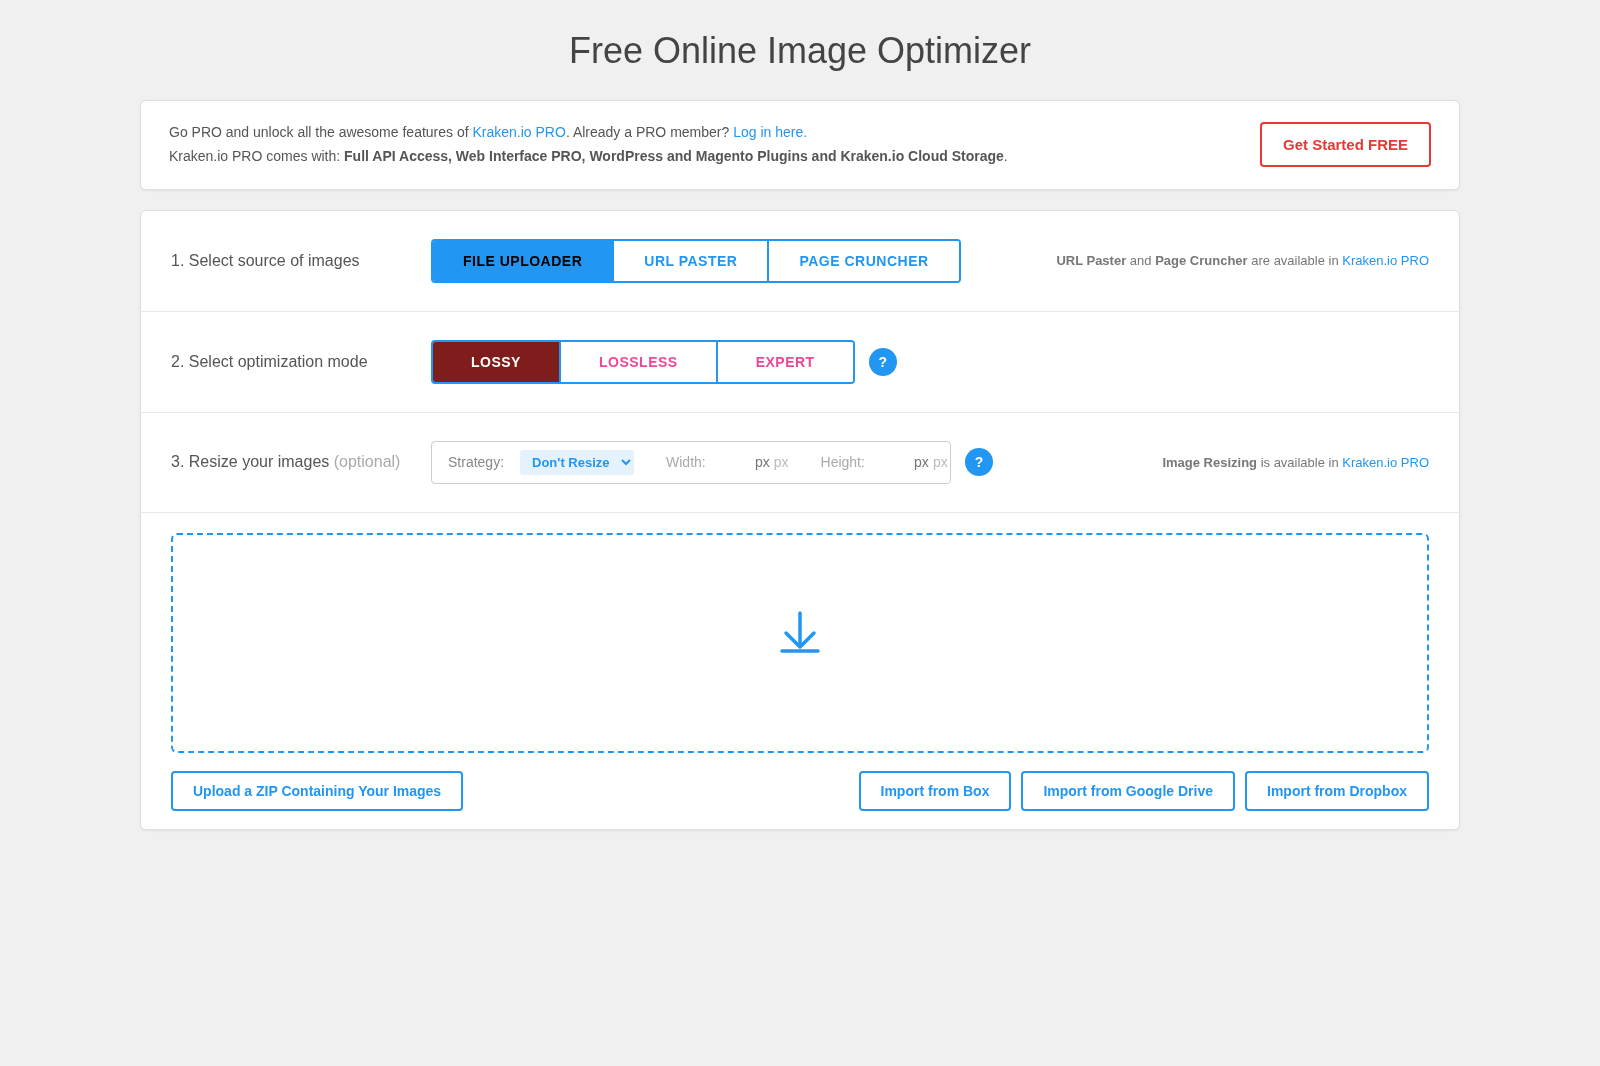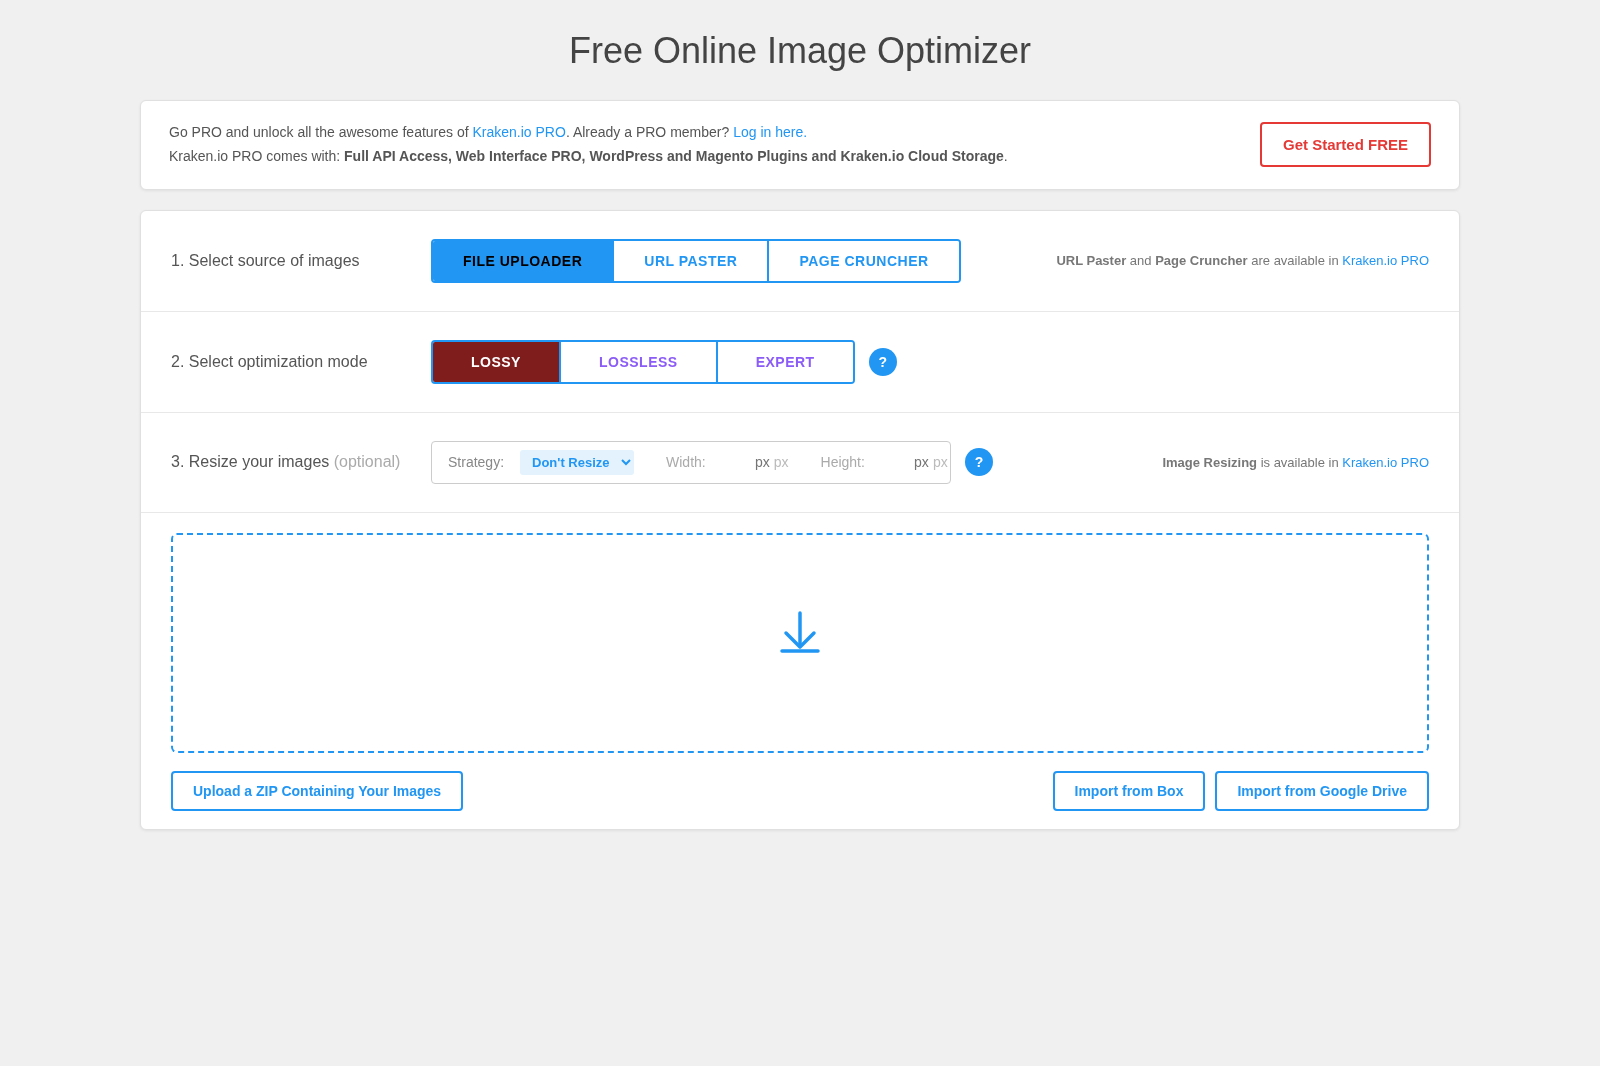--- a/index.html
+++ b/index.html
@@ -128,21 +128,21 @@
       overflow: hidden;
     }
     .opt-tab {
       padding: 12px 38px;
       font-size: 14px;
       font-weight: 700;
       letter-spacing: 0.5px;
       cursor: pointer;
       border: none;
       background: #fff;
-      color: #8b5cf6;
+      color: #ec4899;
       transition: background 0.2s, color 0.2s;
     }
     .opt-tab.active {
       background: #7f1d1d;
       color: #fff;
     }
     .opt-tab:not(:first-child) {
       border-left: 2px solid #2196f3;
     }
     .help-icon {
@@ -347,17 +347,18 @@
           </svg>
         </div>
       </div>
     </div>
 
     <div class="bottom-bar">
       <button class="bottom-btn">Upload a ZIP Containing Your Images</button>
       <div class="bottom-right-btns">
         <button class="bottom-btn">Import from Box</button>
         <button class="bottom-btn">Import from Google Drive</button>
+        <button class="bottom-btn">Import from Dropbox</button>
       </div>
     </div>
 
   </div>
 </div>
 
 </body></html>

